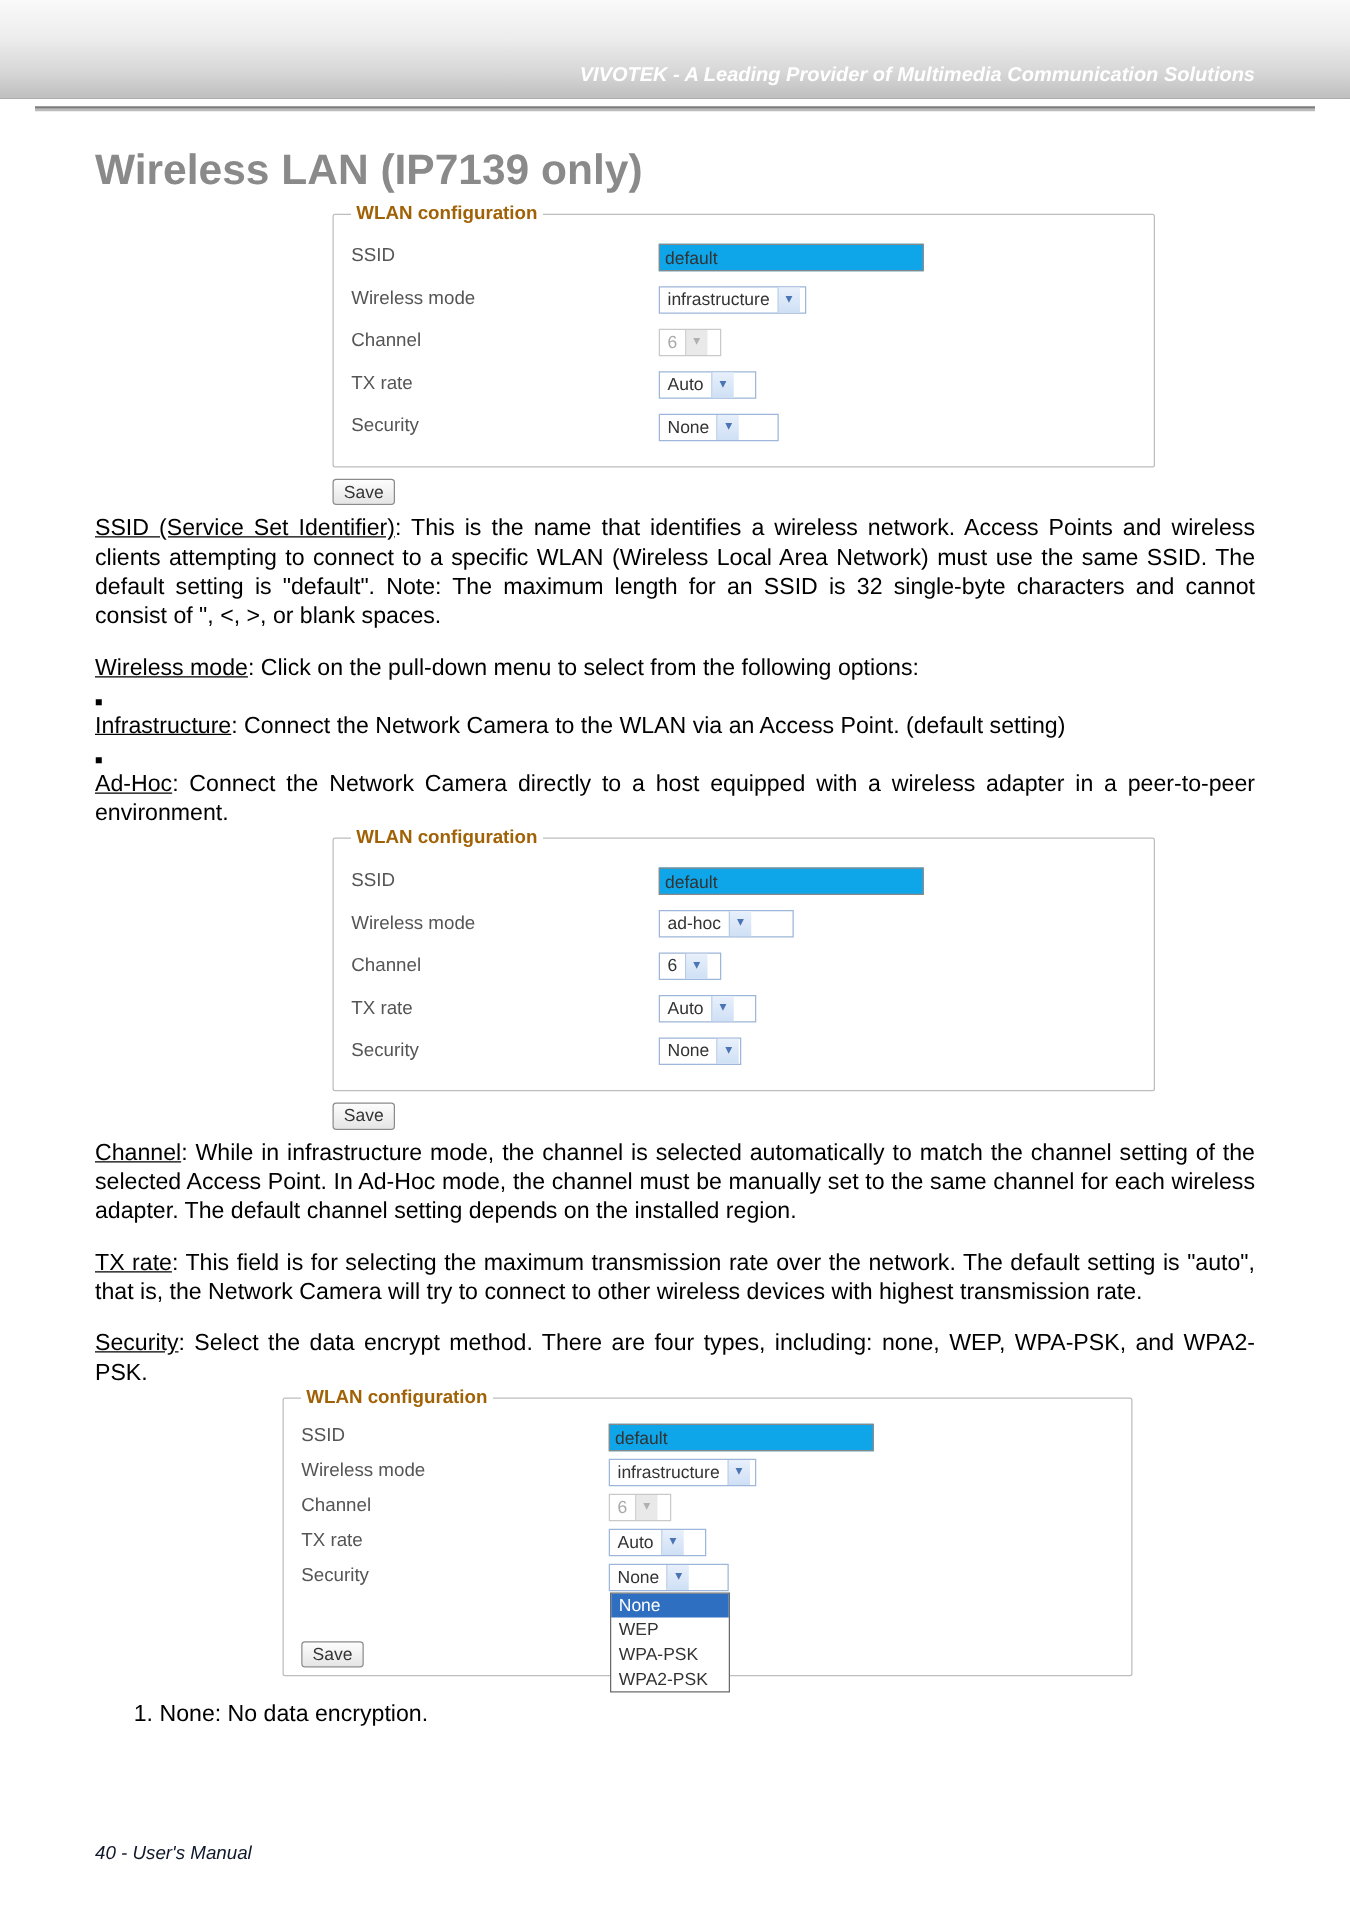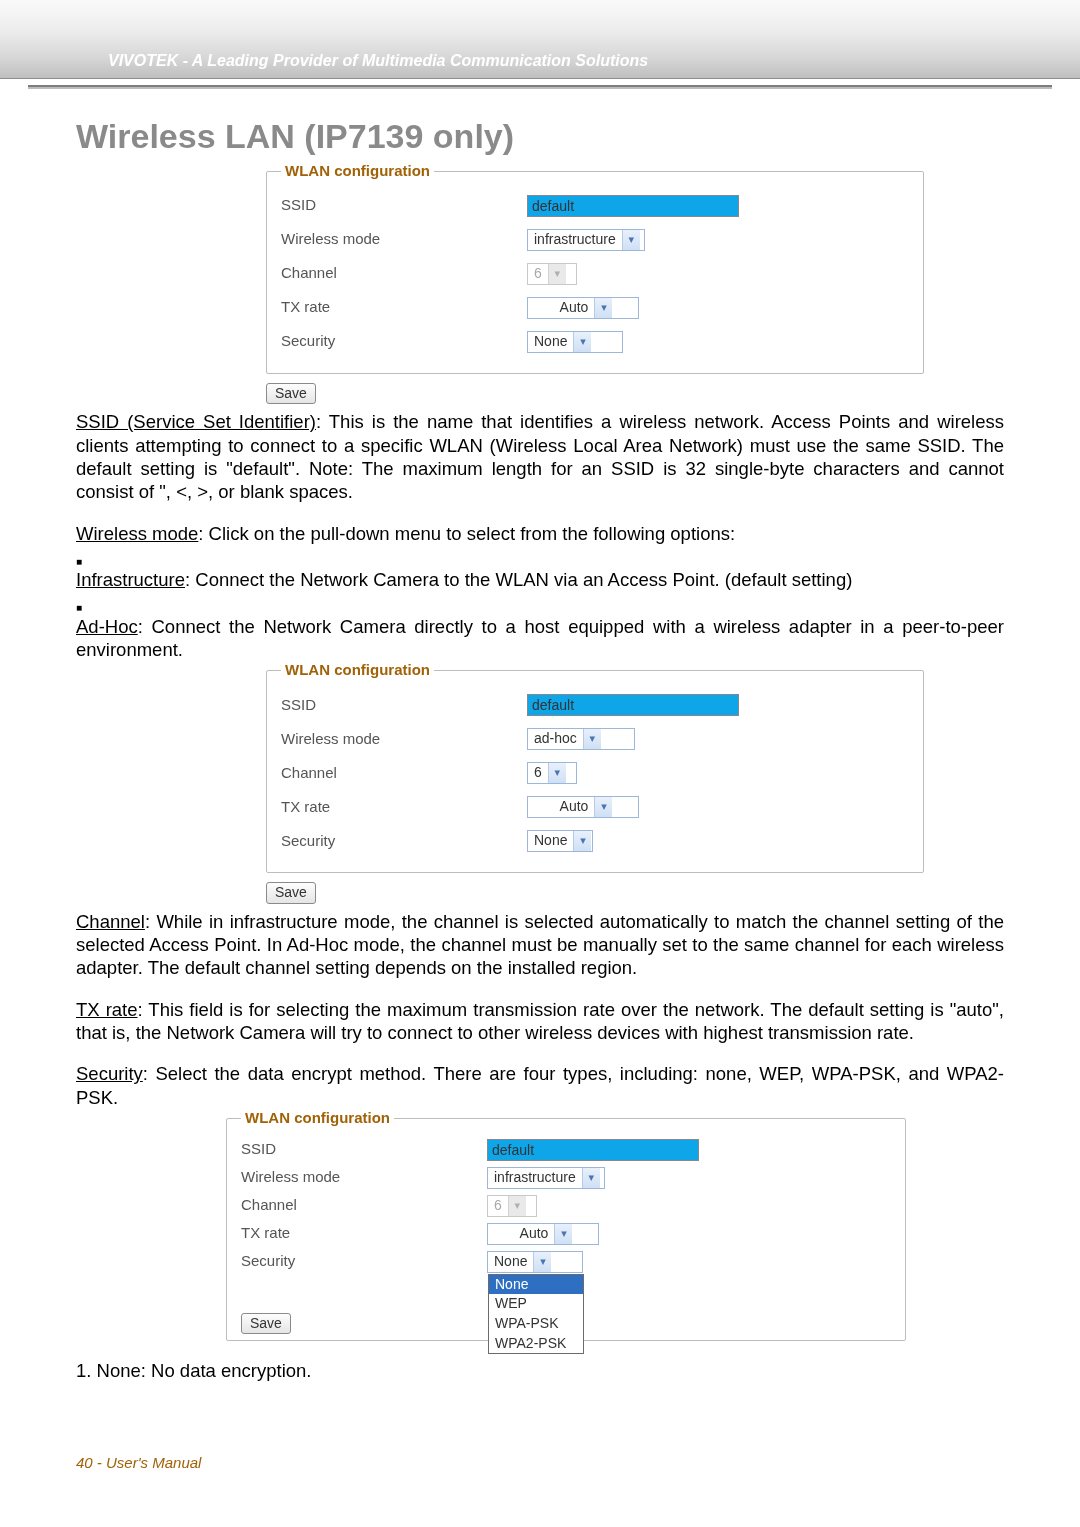--- a/index.html
+++ b/index.html
@@ -4,26 +4,27 @@
 <style>
   * { box-sizing: border-box; margin: 0; padding: 0; }
   body {
     font-family: Arial, Helvetica, sans-serif;
     background: #fff;
     width: 1080px;
     height: 1527px;
     position: relative;
   }
   .page-header {
-    padding: 52px 76px 8px 108px;
+    padding: 52px 76px 8px 76px;
     color: #fff;
     font-style: italic;
     font-weight: bold;
     font-size: 16px;
     background: linear-gradient(180deg, #fafafa 0%, #ececec 40%, #d6d6d6 75%, #bfbfbf 100%);
+    text-align: right;
   }
   .header-band-outer { border-bottom: 1px solid #8e8e8e; }
   .header-rule {
     height: 4px;
     margin: 6px 28px 0 28px;
     border-top: 2px solid #7d7d7d;
     border-bottom: 2px solid #bcbcbc;
   }
   .content {
     padding: 26px 76px 0 76px;
@@ -94,21 +95,21 @@
     background: linear-gradient(180deg,#e8f0fb,#cfe0f5);
     border-left:1px solid #b7cbe6;
     display:flex;align-items:center;justify-content:center;
     color:#4a74b3;font-size:11px;
   }
   .sel.disabled { border-color:#c9c9c9; }
   .sel.disabled .sel-text { color:#a8a8a8; }
   .sel.disabled .sel-btn { background:#e9e9e9;color:#b0b0b0;border-left-color:#d2d2d2; }
   .sel.w-infra { width: 118px; }
   .sel.w-chan  { width: 50px; }
-  .sel.w-rate  { width: 112px; justify-content: center; }
+  .sel.w-rate  { width: 78px; }
   .sel.w-sec   { width: 96px; }
   .sel.w-sec-sm{ width: 66px; }
   .sel.w-adhoc { width: 108px; }
   .save-btn-row { margin: 6px 0 6px 190px; }
   .save-btn {
     border:1px solid #8a8a8a;
     border-radius:3px;
     background:linear-gradient(180deg,#fdfdfd,#e5e5e5);
     font-size:14px;
     padding:1px 8px;
@@ -134,22 +135,22 @@
     color:#333;
     z-index:5;
   }
   .dropdown-list .opt { padding:1px 6px; }
   .dropdown-list .opt.sel-hl { background:#2f6fc1; color:#fff; }
   .panel3-stack .save-under {
      margin-top:34px;
   }
   .footer {
     position:absolute;
-    left:76px; bottom:56px;
-    color:#a16207;
+    left:76px; bottom:36px;
+    color:#0f172a;
     font-style:italic;
     font-size:15px;
   }
   .para { margin-top:4px; }
   .para-gap { margin-top:18px; }
 </style>
 </head>
 <body>
 
 <div class="header-band-outer">
@@ -320,16 +321,16 @@
             </div>
           </div>
         </div>
         <div class="save-under">
           <span class="save-btn">Save</span>
         </div>
       </fieldset>
     </div>
   </div>
 
-  <p class="para-gap" style="text-align:left;">1. None: No data encryption.</p>
+  <p class="para-gap" style="text-align:left;margin-left:31px;">1. None: No data encryption.</p>
 </div>
 
 <div class="footer">40 - User's Manual</div>
 
 </body></html>

